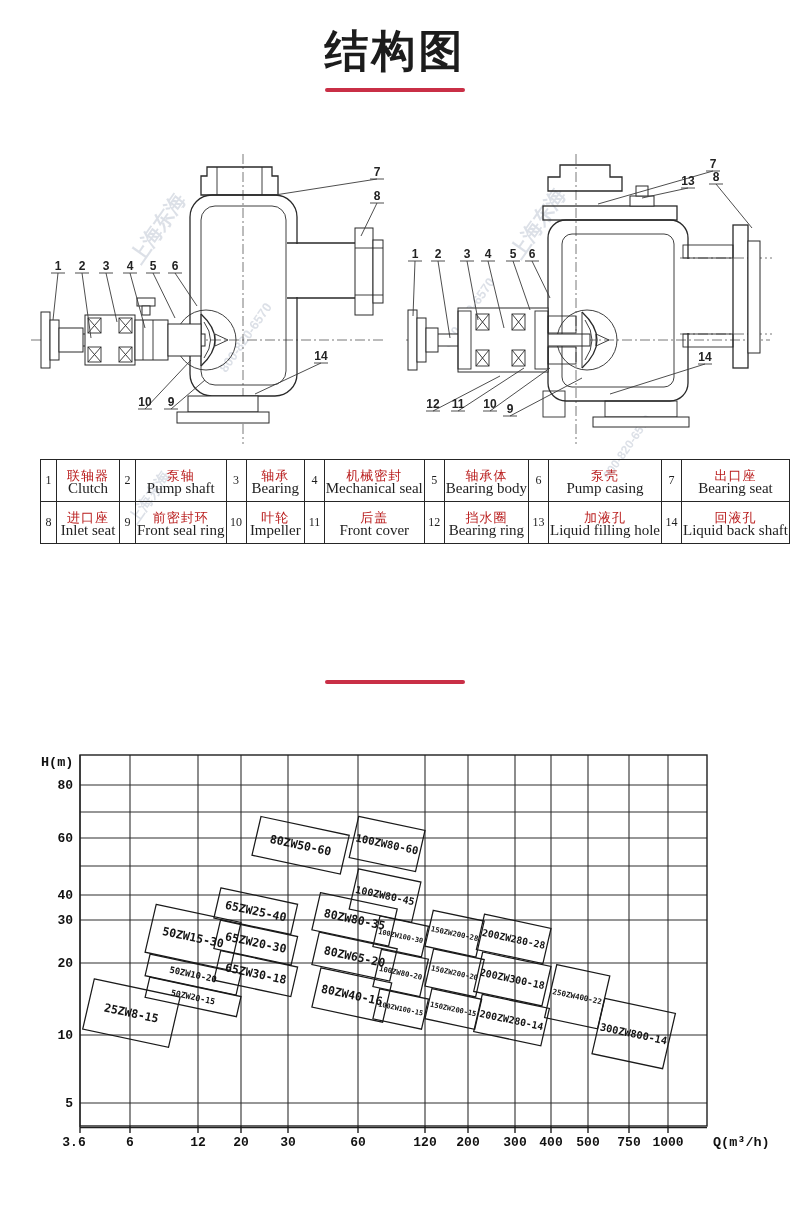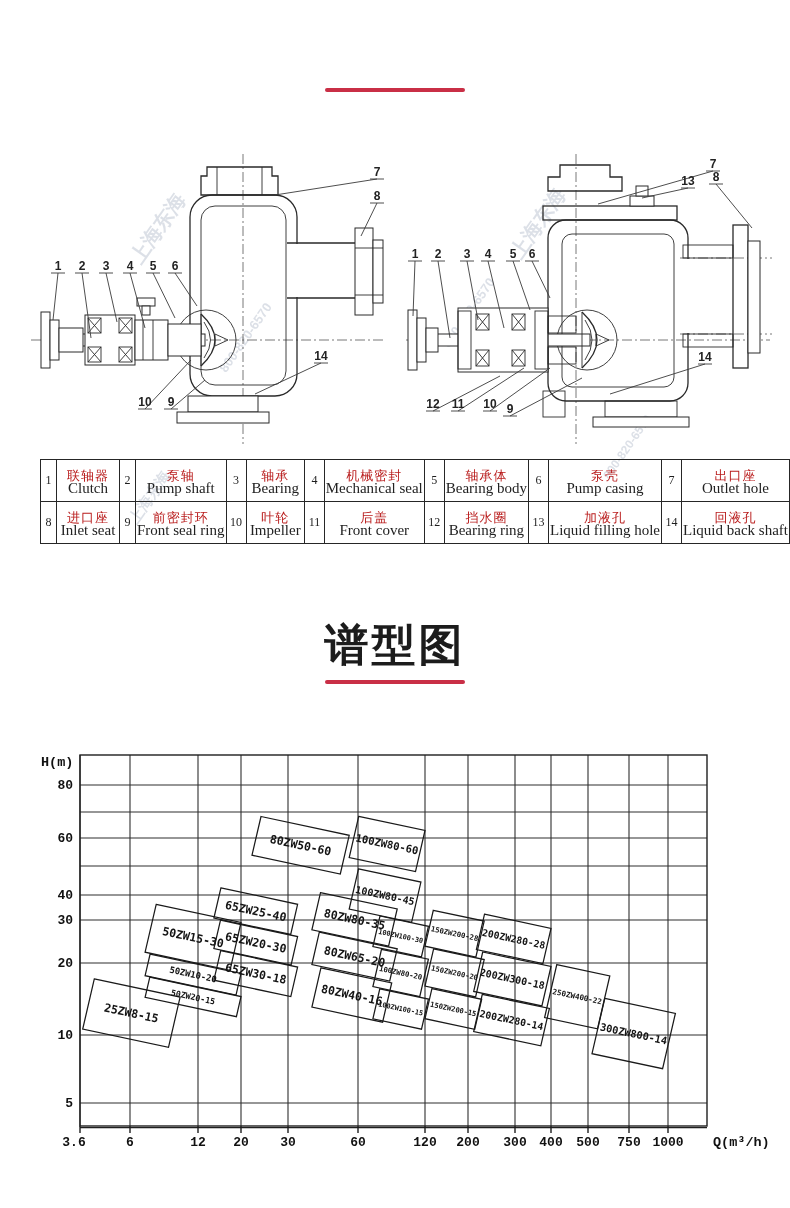--- a/index.html
+++ b/index.html
@@ -32,20 +32,21 @@
   .mbox{fill:none;stroke:#1a1a1a;stroke-width:1.25;}
   .mlab{font-family:"DejaVu Sans Mono","Liberation Mono",monospace;font-weight:700;fill:#141414;}
   .wm{position:absolute;color:rgba(145,160,180,0.32);font-weight:700;white-space:nowrap;
       transform:rotate(-55deg);pointer-events:none;font-family:"Liberation Sans",sans-serif;}
 </style>
 </head>
 <body>
 
 <div class="page">
 
+  <h1 class="sec-title" style="top:22px;">结构图</h1>
   <div class="divider" id="divider1" style="top: 88px; background: rgb(201, 47, 70);"></div>
 
   <div class="wm" style="left:118px;top:215px;font-size:20px;">上海东海</div>
   <div class="wm" style="left:205px;top:330px;font-size:13px;">800-820-6570</div>
   <div class="wm" style="left:498px;top:210px;font-size:20px;">上海东海</div>
   <div class="wm" style="left:428px;top:305px;font-size:13px;">800-820-6570</div>
   <div class="wm" style="left:120px;top:488px;font-size:15px;">上海东海</div>
   <div class="wm" style="left:590px;top:440px;font-size:12px;">800-820-6570</div>
 
   <div class="diagrams">
@@ -305,21 +306,21 @@
             <div class="pen">Bearing body</div>
           </td>
           <td class="pno">6</td>
           <td>
             <div class="pcn">泵壳</div>
             <div class="pen">Pump casing</div>
           </td>
           <td class="pno">7</td>
           <td>
             <div class="pcn">出口座</div>
-            <div class="pen">Outlet hole</div>
+            <div class="pen">Bearing seat</div>
           </td>
         </tr>
         <tr>
           <td class="pno">8</td>
           <td>
             <div class="pcn">进口座</div>
             <div class="pen">Inlet seat</div>
           </td>
           <td class="pno">9</td>
           <td>
@@ -348,21 +349,20 @@
           </td>
           <td class="pno">14</td>
           <td>
             <div class="pcn">回液孔</div>
             <div class="pen">Liquid back shaft</div>
           </td>
         </tr>
       </tbody>
     </table>
 
-  <h1 class="sec-title" style="top:616px;">谱型图</h1>
   <div class="divider" id="divider2" style="top: 680px; background: rgb(201, 47, 70);"></div>
 
   <svg id="chart-svg" width="760" height="460" viewBox="0 0 760 460">
       <line x1="55" y1="33" x2="55" y2="404" class="grid"></line>
       <line x1="105" y1="33" x2="105" y2="404" class="grid"></line>
       <line x1="173" y1="33" x2="173" y2="404" class="grid"></line>
       <line x1="216" y1="33" x2="216" y2="404" class="grid"></line>
       <line x1="263" y1="33" x2="263" y2="404" class="grid"></line>
       <line x1="333" y1="33" x2="333" y2="404" class="grid"></line>
       <line x1="400" y1="33" x2="400" y2="404" class="grid"></line>

